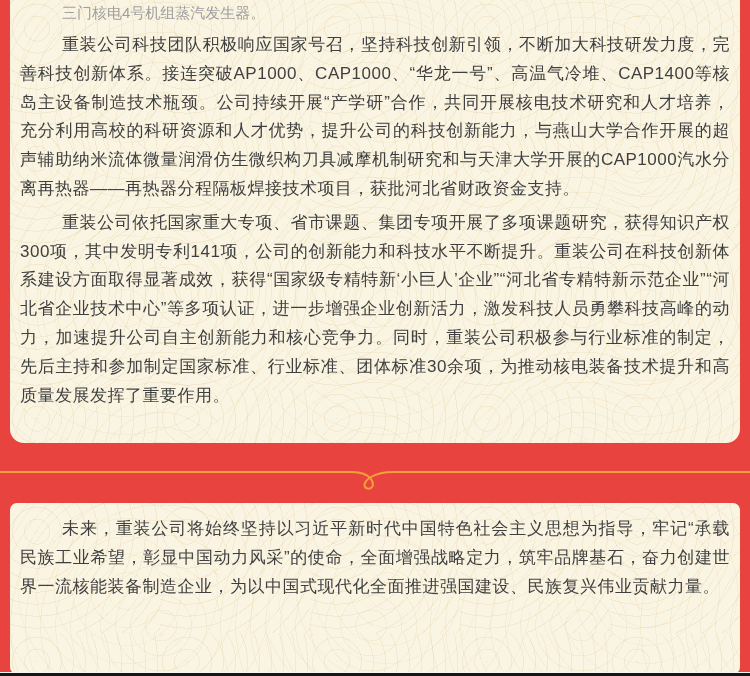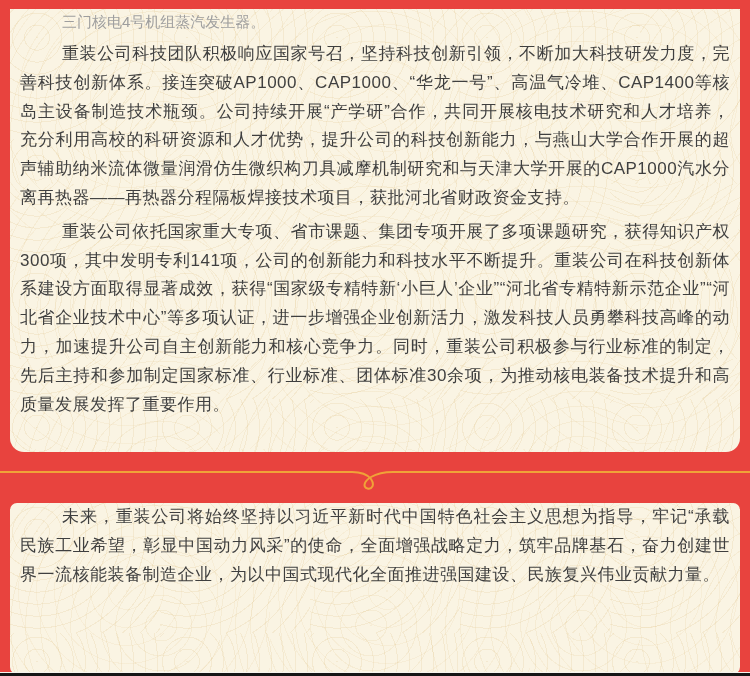--- a/index.html
+++ b/index.html
@@ -17,28 +17,28 @@
     box-sizing:border-box;
     background-color:#faf4e3;
     background-image:
       repeating-radial-gradient(circle at 18% 22%, rgba(220,190,128,0.20) 0 1px, rgba(0,0,0,0) 1px 12px),
       repeating-radial-gradient(circle at 72% 70%, rgba(220,190,128,0.16) 0 1px, rgba(0,0,0,0) 1px 15px),
       repeating-radial-gradient(circle at 45% 40%, rgba(220,190,128,0.12) 0 1px, rgba(0,0,0,0) 1px 18px);
     background-size:150px 130px, 210px 175px, 260px 220px;
     overflow:hidden;
   }
   .card-top{
-    top:9px;height:443px;
+    top:0;height:443px;
     border-radius:0 0 14px 14px;
     padding:2px 10px 14px 10px;
   }
   .card-bottom{
     top:503px;height:171px;
     border-radius:7px;
-    padding:0 10px 10px 10px;
+    padding:12px 10px 10px 10px;
   }
   .caption{
     margin:0 0 7px 0;
     font-size:15px;line-height:22px;
     color:#9e9e9e;
     text-indent:42px;
   }
   .para{
     margin:0 0 5px 0;
     font-size:17px;line-height:28.8px;

